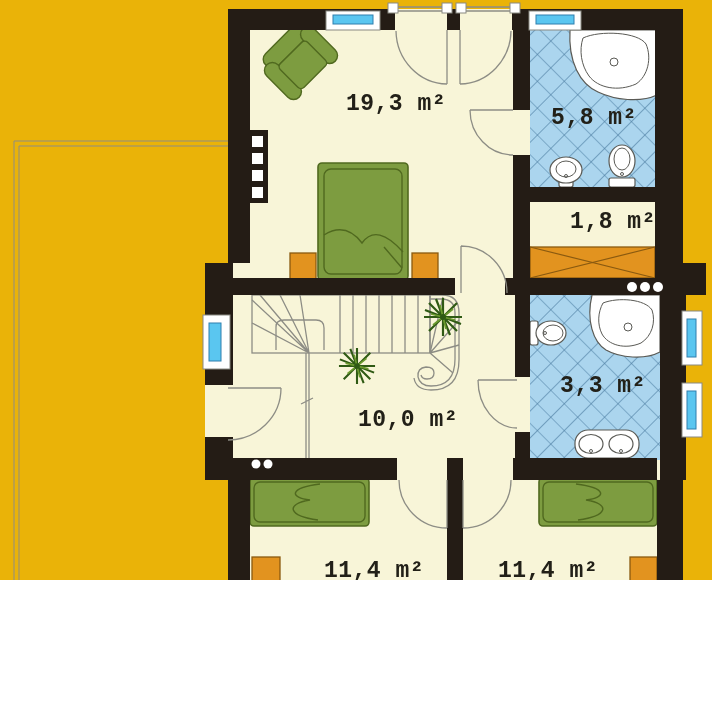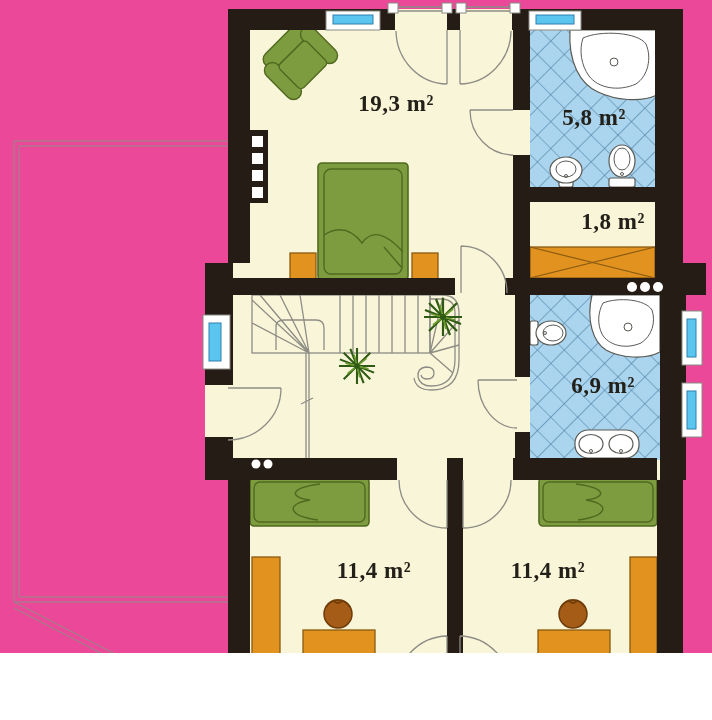--- a/index.html
+++ b/index.html
@@ -1,17 +1,17 @@
 <!DOCTYPE html>
 <html style="--wall: #241c15; --floor: #f8f5d8; --tile_fill: #abd5ee; --tile_line: #4a7ba0; --glass: #5ac6f0; --glass_border: #2e7fae; --furniture_green: #7d9c40; --furniture_green_dark: #50691f; --furniture_orange: #e2931f; --furniture_orange_dark: #8a5a10; --chair_brown: #a55c17; --chair_brown_dark: #6f3c0a; --fixture_line: #5a5a55; --plan_line: #8d8d85; --label_text: #222018; --white: #ffffff;"><head>
 <meta charset="utf-8">
 <style>
   html,body{margin:0;padding:0;background:#ffffff;}
-  #stage{position:relative;width:712px;height:653px;background:#ec4899;overflow:hidden;
-         font-family:Liberation Serif, serif;}
+  #stage{position:relative;width:712px;height:580px;background:#eab308;overflow:hidden;
+         font-family:Liberation Mono, monospace;}
   #plan-svg{position:absolute;left:0;top:0;}
   .wall{fill:var(--wall);}
   .floor{fill:var(--floor);}
   .white{fill:var(--white);}
   .frame{fill:var(--white);stroke:#8a8a82;stroke-width:1;}
   .glass{fill:var(--glass);stroke:var(--glass_border);stroke-width:1;}
   .gline{stroke:var(--plan_line);stroke-width:1.3;fill:none;}
   .terr{stroke:var(--plan_line);stroke-width:1;fill:none;}
   .tilebg{fill:var(--tile_fill);}
   .tileln{stroke:var(--tile_line);stroke-width:1.2;fill:none;}
@@ -267,16 +267,17 @@
     <g class="plantl">
           <path d="M-12 -3L12 3M-3 -12L3 12M-10 8L10 -8"></path>
         </g>
     <circle fill="#2f5a14" r="3"></circle>
   </g>
 </svg>
 
 <div class="arealabel" style="left:396px;top:104px">19,3 m²</div>
 <div class="arealabel" style="left:594px;top:118px">5,8 m²</div>
 <div class="arealabel" style="left:613px;top:222px">1,8 m²</div>
-<div class="arealabel" style="left:603px;top:386px">6,9 m²</div>
+<div class="arealabel" style="left:603px;top:386px">3,3 m²</div>
+<div class="arealabel" style="left:408px;top:420px">10,0 m²</div>
 <div class="arealabel" style="left:374px;top:571px">11,4 m²</div>
 <div class="arealabel" style="left:548px;top:571px">11,4 m²</div>
 </div>
 
 </body></html>

